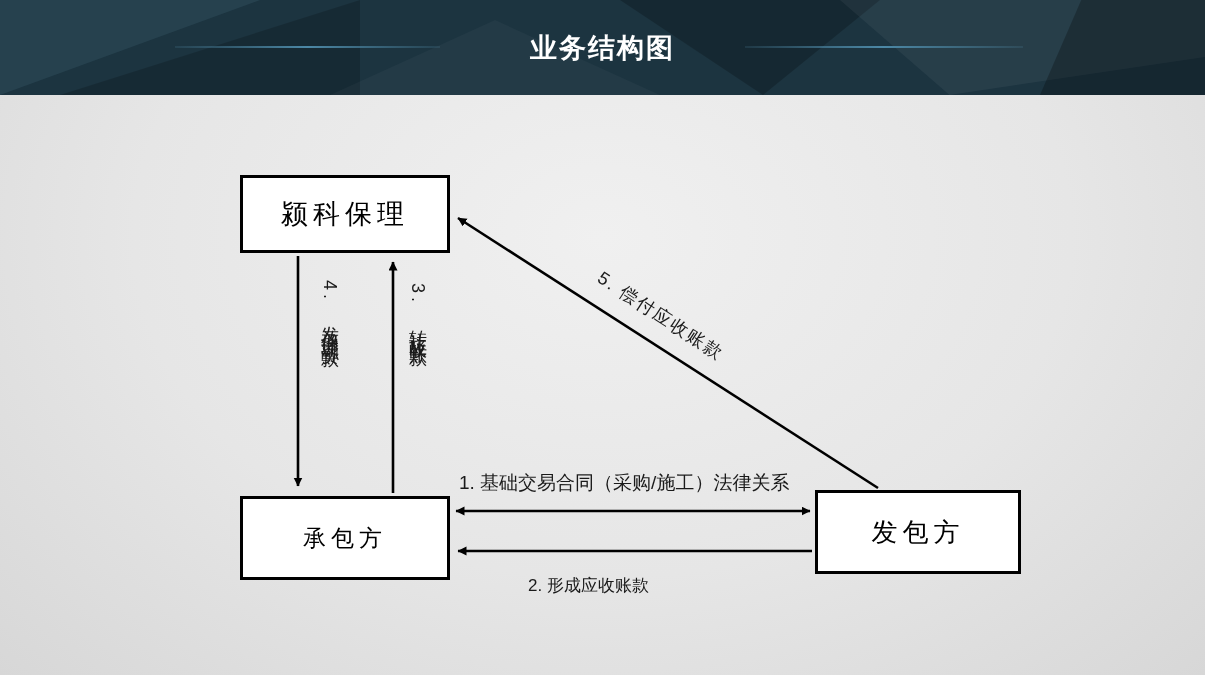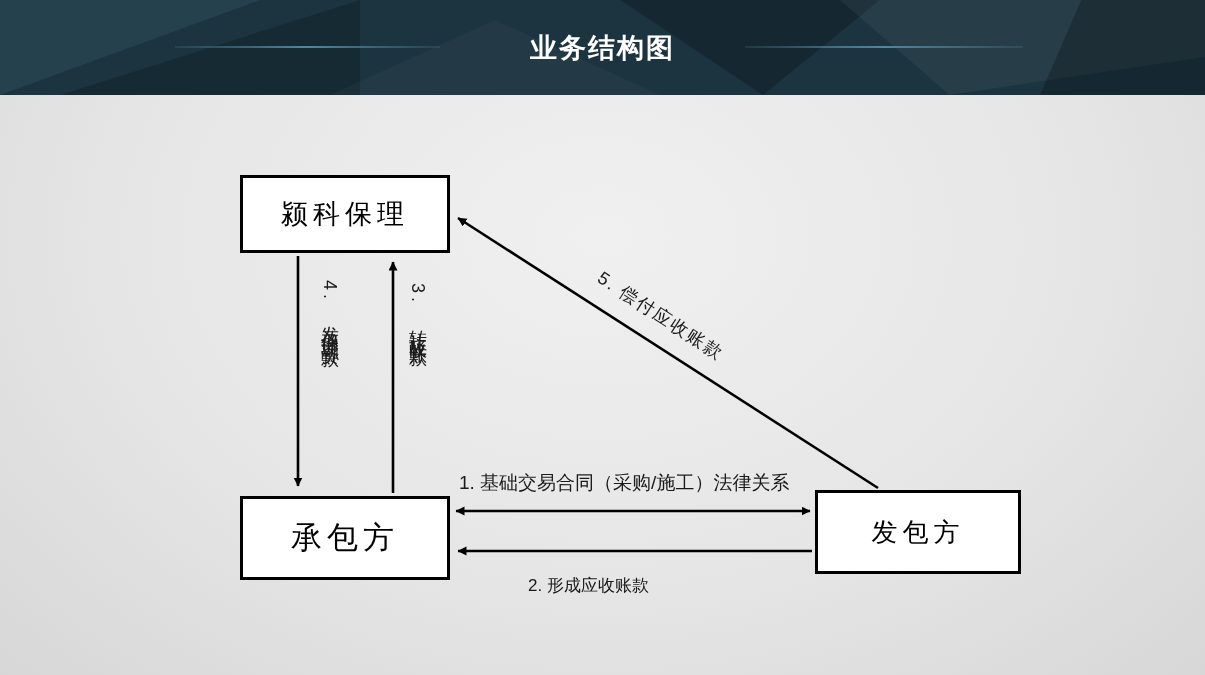--- a/index.html
+++ b/index.html
@@ -74,21 +74,21 @@
     border: 3px solid #000000;
     display: flex;
     align-items: center;
     justify-content: center;
     font-size: 27px;
     color: #000000;
     letter-spacing: 5px;
     z-index: 4;
   }
   .node-factoring  { left: 240px; top: 175px; width: 210px; height: 78px; }
-  .node-contractor { left: 240px; top: 496px; width: 210px; height: 84px; font-size: 31px; }
+  .node-contractor { left: 240px; top: 496px; width: 210px; height: 84px; font-size: 23px; }
   .node-employer   { left: 815px; top: 490px; width: 206px; height: 84px; font-size: 26px; }
 
   
   .arrows {
     position: absolute;
     left: 0; top: 0;
     width: 1205px; height: 675px;
     z-index: 3;
   }
   .arrows line { stroke: #000; stroke-width: 2.6; }

